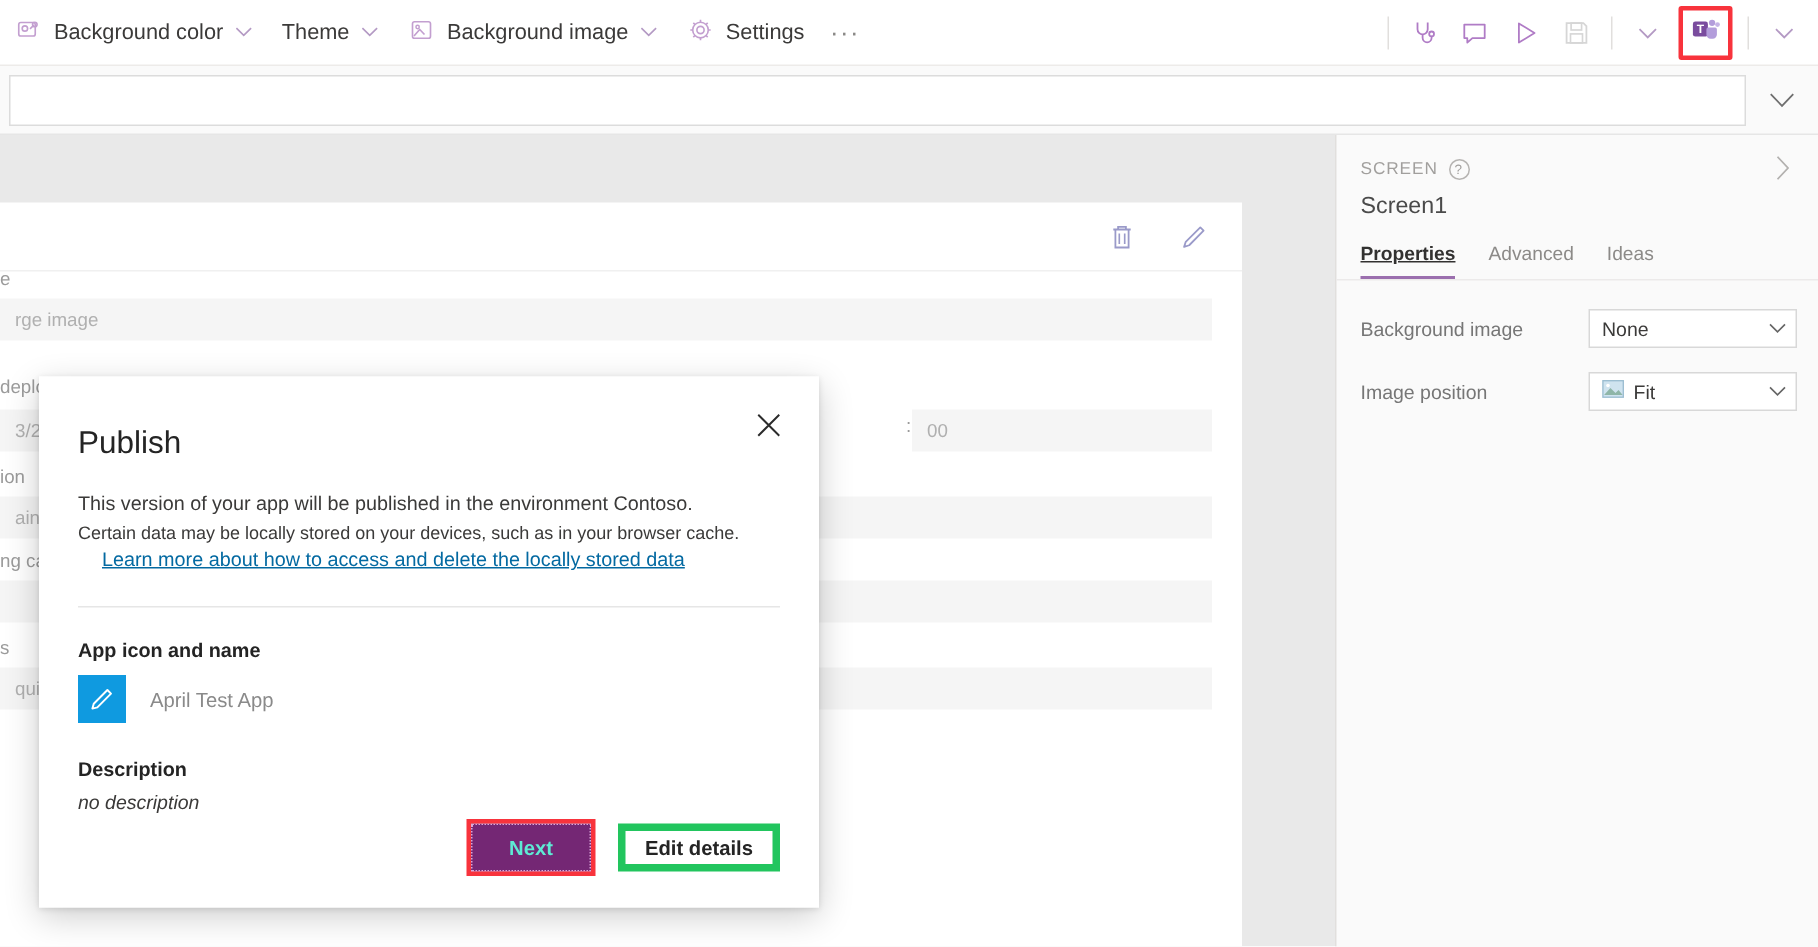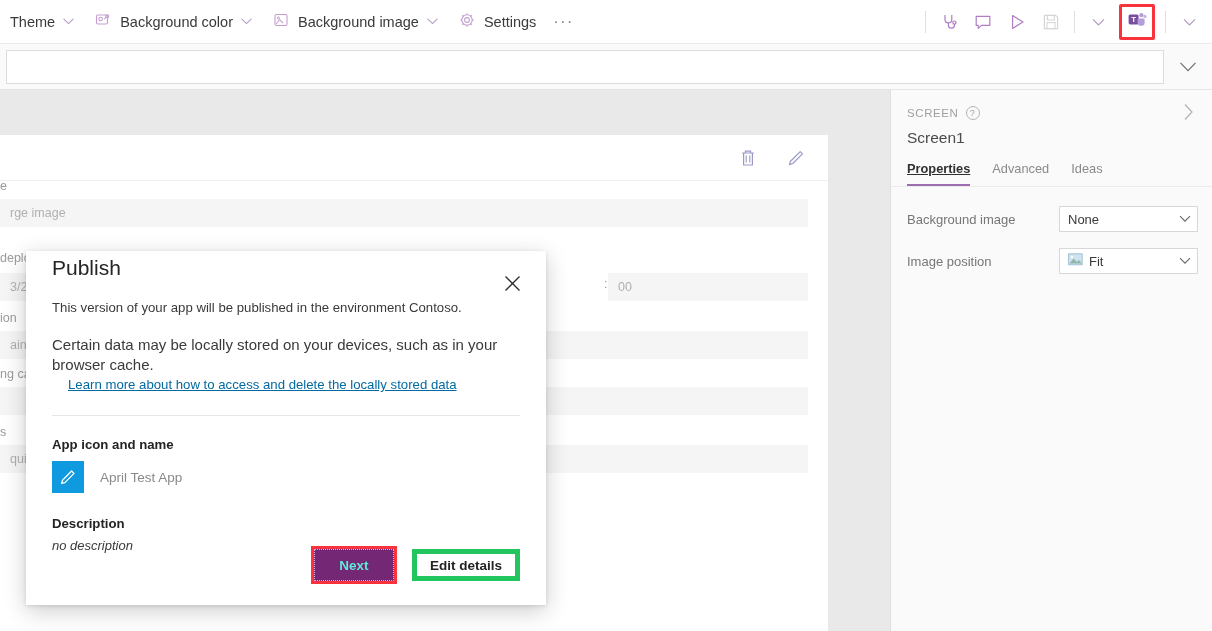--- a/index.html
+++ b/index.html
@@ -139,28 +139,28 @@
   .dlg-shadow{
     position:absolute; left:26px; top:251px; width:520px; height:354px;
     box-shadow:0 6px 22px rgba(0,0,0,.20), 0 1px 4px rgba(0,0,0,.12);
     background:#ffffff;
   }
   .dlg{
     position:absolute; left:0; top:0; width:520px; height:354px;
     background:#ffffff; padding:0 26px;
   }
   .dlg-title{
-    font-size:21px; color:#242424; padding-top:5px; font-weight:normal;
+    font-size:21px; color:#242424; padding-top:33px; font-weight:normal;
   }
   .dlg-close{
     position:absolute; right:20px; top:18px; width:28px; height:28px;
     display:flex; align-items:center; justify-content:center; color:#2b2b2b;
   }
   .dlg-p{ font-size:13.2px; color:#3b3a39; margin-top:19px; line-height:1.35; }
-  .dlg-p2{ font-size:15px; color:#3b3a39; margin-top:18px; line-height:1.35; }
+  .dlg-p2{ font-size:12px; color:#3b3a39; margin-top:2px; line-height:1.35; }
   .dlg-link{
     display:inline-block; font-size:13.2px; color:#0369a1; text-decoration:underline;
     margin-top:2px;
     margin-left:16px;
   }
   .dlg-hr{ height:1px; background:#e6e6e6; margin-top:22px; }
   .dlg-sub{ font-size:13.2px; font-weight:bold; color:#242424; margin-top:21px; }
   .appline{ display:flex; align-items:center; gap:16px; margin-top:9px; }
   .appicon{
     width:32px;height:32px;background:#0f9ae0;display:flex;align-items:center;justify-content:center;
@@ -178,40 +178,40 @@
   .btn-edit{
     width:108px;height:32px;background:#ffffff;color:#242424;font-size:13.5px;font-weight:bold;
     display:flex;align-items:center;justify-content:center;border:5px solid #22c55e;
   }
 </style>
 </head>
 <body>
 
 <div class="topbar">
   <div class="tb-left">
-
-    <div class="tb-item">
-      <span class="tb-label">Theme</span>
-      <span class="tb-caret">
-        <svg width="11" height="7" viewBox="0 0 11 7">
-            <path d="M0.6 0.8 L5.5 5.6 L10.4 0.8" stroke="#b49ac4" stroke-width="1.1" fill="none"></path>
-          </svg>
-      </span>
-    </div>
 
     <div class="tb-item">
       <span>
         <svg width="18" height="18" viewBox="0 0 18 18">
           <rect x="2.5" y="4" width="11" height="9" rx="1.4" fill="none" stroke="#c39fd0" stroke-width="1.1"></rect>
           <circle cx="6.6" cy="8" r="1.8" fill="none" stroke="#c39fd0" stroke-width="1.1"></circle>
           <path d="M10 8.2 l2.6 -2.4" stroke="#c39fd0" stroke-width="1.1" fill="none"></path>
           <circle cx="13.2" cy="5.3" r="1.5" fill="none" stroke="#c39fd0" stroke-width="1.1"></circle>
         </svg>
       </span>
       <span class="tb-label">Background color</span>
+      <span class="tb-caret">
+        <svg width="11" height="7" viewBox="0 0 11 7">
+            <path d="M0.6 0.8 L5.5 5.6 L10.4 0.8" stroke="#b49ac4" stroke-width="1.1" fill="none"></path>
+          </svg>
+      </span>
+    </div>
+
+    <div class="tb-item">
+      <span class="tb-label">Theme</span>
       <span class="tb-caret">
         <svg width="11" height="7" viewBox="0 0 11 7">
             <path d="M0.6 0.8 L5.5 5.6 L10.4 0.8" stroke="#b49ac4" stroke-width="1.1" fill="none"></path>
           </svg>
       </span>
     </div>
 
     <div class="tb-item">
       <span>
         <svg width="18" height="18" viewBox="0 0 18 18">

